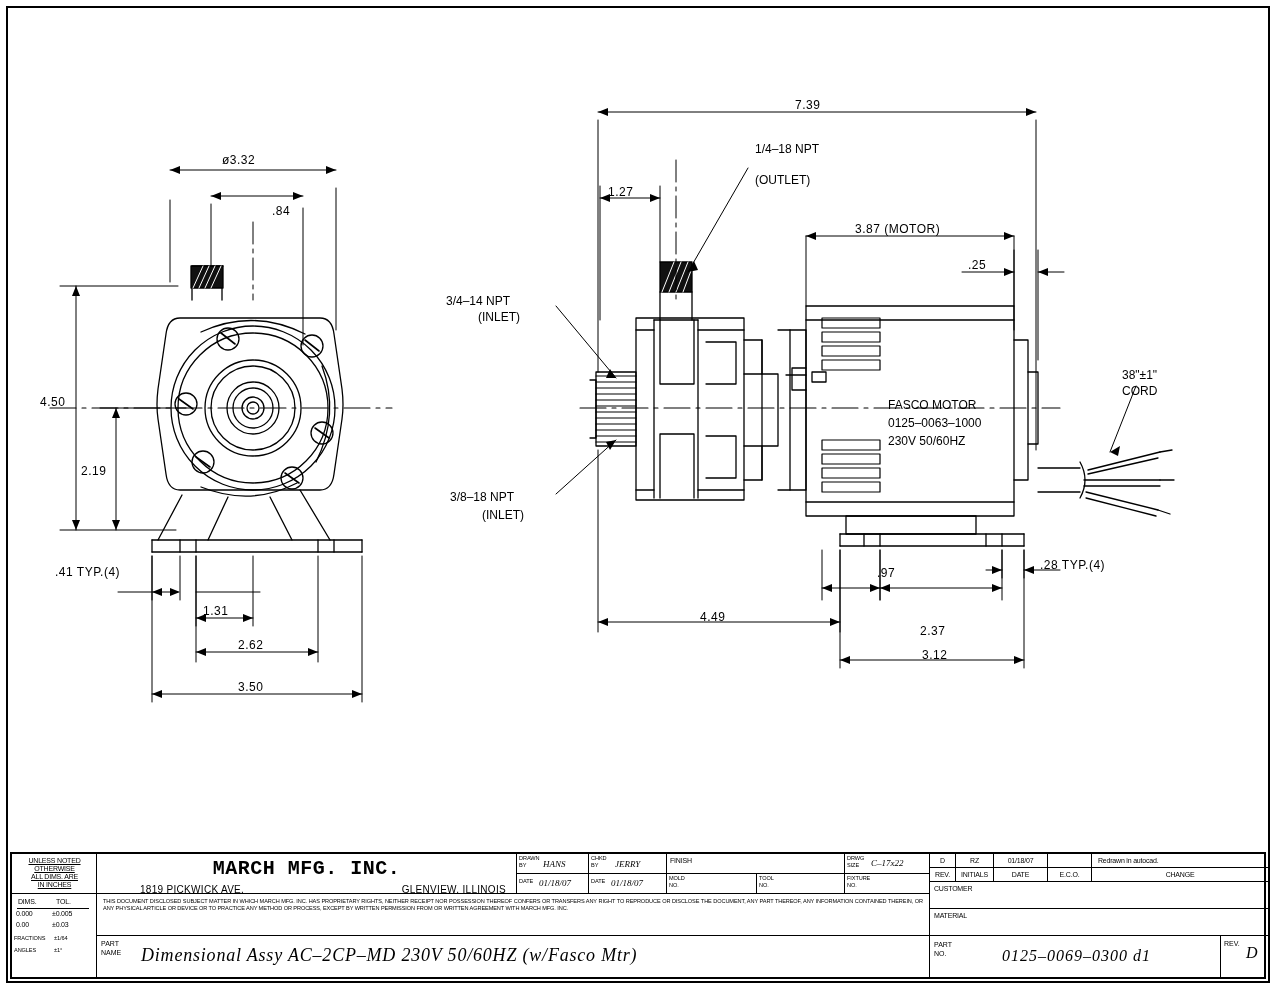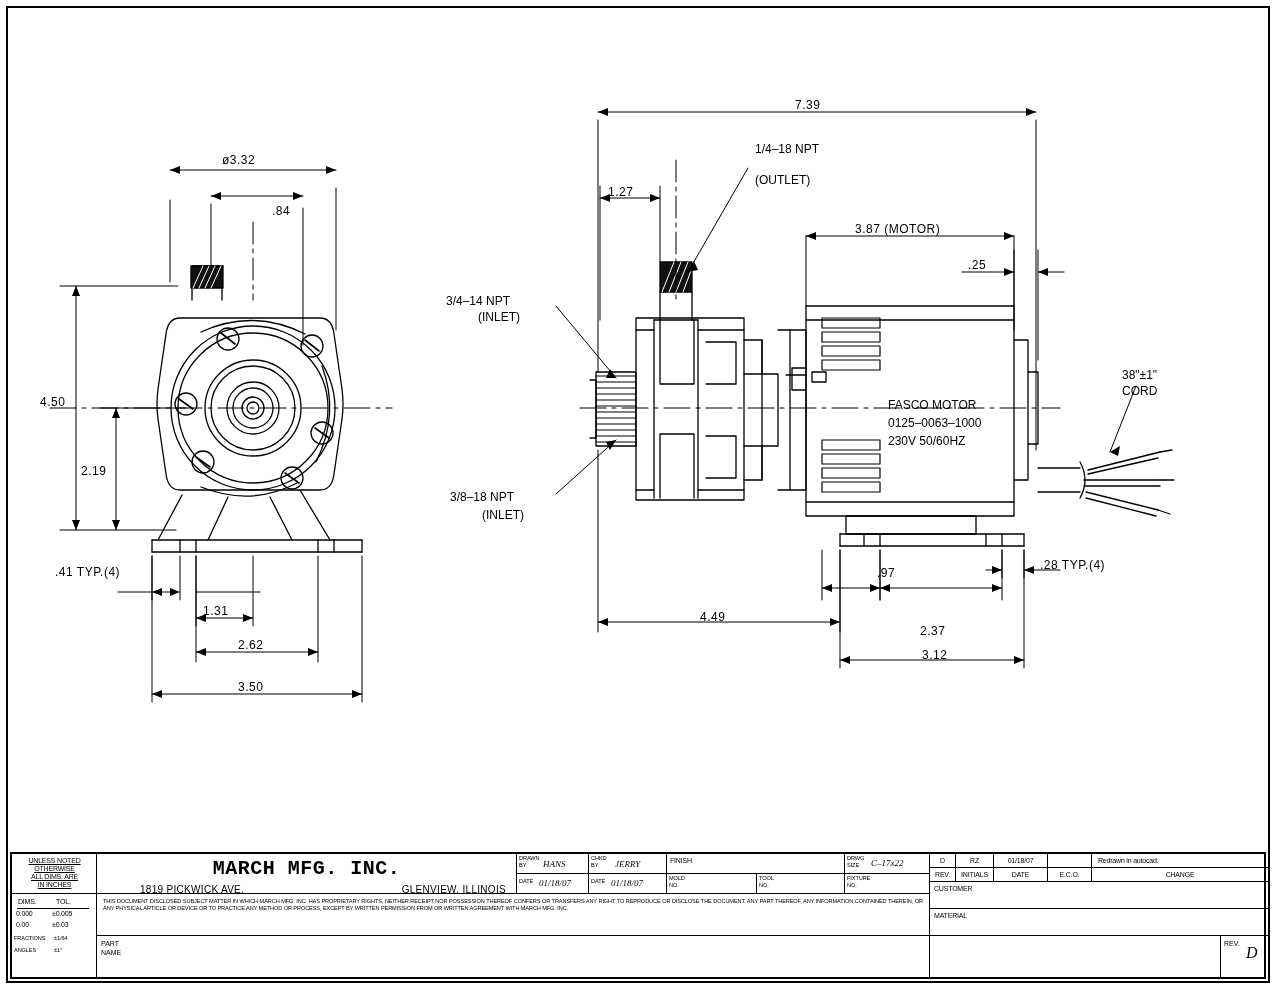--- a/index.html
+++ b/index.html
@@ -494,20 +494,21 @@
       <div style="position:absolute; right:10px; top:30px;" class="addr">GLENVIEW, ILLINOIS</div>
     </div>
 
     <div class="cell bb br" style="left:85px; top:40px; width:833px; height:42px;">
       <div class="tiny6" style="padding:4px 6px; text-align:justify;">THIS DOCUMENT DISCLOSED SUBJECT MATTER IN WHICH MARCH MFG. INC. HAS PROPRIETARY RIGHTS, NEITHER RECEIPT NOR POSSESSION THEREOF CONFERS OR TRANSFERS ANY RIGHT TO REPRODUCE OR DISCLOSE THE DOCUMENT, ANY PART THEREOF, ANY INFORMATION CONTAINED THEREIN, OR ANY PHYSICAL ARTICLE OR DEVICE OR TO PRACTICE ANY METHOD OR PROCESS, EXCEPT BY WRITTEN PERMISSION FROM OR WRITTEN AGREEMENT WITH MARCH MFG. INC.</div>
     </div>
 
     <div class="cell br" style="left:85px; top:82px; width:833px; height:41px;">
       <div style="position:absolute; left:4px; top:4px;" class="lbl">PART</div>
       <div style="position:absolute; left:4px; top:13px;" class="lbl">NAME</div>
+      <div style="position:absolute; left:44px; top:9px;" class="partname">Dimensional  Assy  AC–2CP–MD  230V  50/60HZ  (w/Fasco  Mtr)</div>
     </div>
 
     <div class="cell bb br" style="left:505px; top:0; width:72px; height:20px;">
       <div style="position:absolute; left:2px; top:1px;" class="tiny6">DRAWN</div>
       <div style="position:absolute; left:2px; top:8px;" class="tiny6">BY</div>
       <div style="position:absolute; left:26px; top:5px;" class="val-sm">HANS</div>
     </div>
     <div class="cell bb br" style="left:577px; top:0; width:78px; height:20px;">
       <div style="position:absolute; left:2px; top:1px;" class="tiny6">CHKD</div>
       <div style="position:absolute; left:2px; top:8px;" class="tiny6">BY</div>
@@ -584,20 +585,25 @@
     <div class="cell bb" style="left:918px; top:28px; width:338px; height:27px;">
       <div style="position:absolute; left:4px; top:3px;" class="tiny">CUSTOMER</div>
       <div style="position:absolute; left:70px; top:6px;" class="val-sm"></div>
     </div>
 
     <div class="cell bb" style="left:918px; top:55px; width:338px; height:27px;">
       <div style="position:absolute; left:4px; top:3px;" class="tiny">MATERIAL</div>
       <div style="position:absolute; left:70px; top:6px;" class="val-sm"></div>
     </div>
 
+    <div class="cell" style="left:918px; top:82px; width:290px; height:41px;">
+      <div style="position:absolute; left:4px; top:5px;" class="lbl">PART</div>
+      <div style="position:absolute; left:4px; top:14px;" class="lbl">NO.</div>
+      <div style="position:absolute; left:72px; top:11px;" class="partno">0125–0069–0300  d1</div>
+    </div>
     <div class="cell bl" style="left:1208px; top:82px; width:48px; height:41px;">
       <div style="position:absolute; left:3px; top:4px;" class="lbl">REV.</div>
       <div style="position:absolute; left:25px; top:8px;" class="partno">D</div>
     </div>
 
   </div>
 
 </div>
 
 </body></html>

